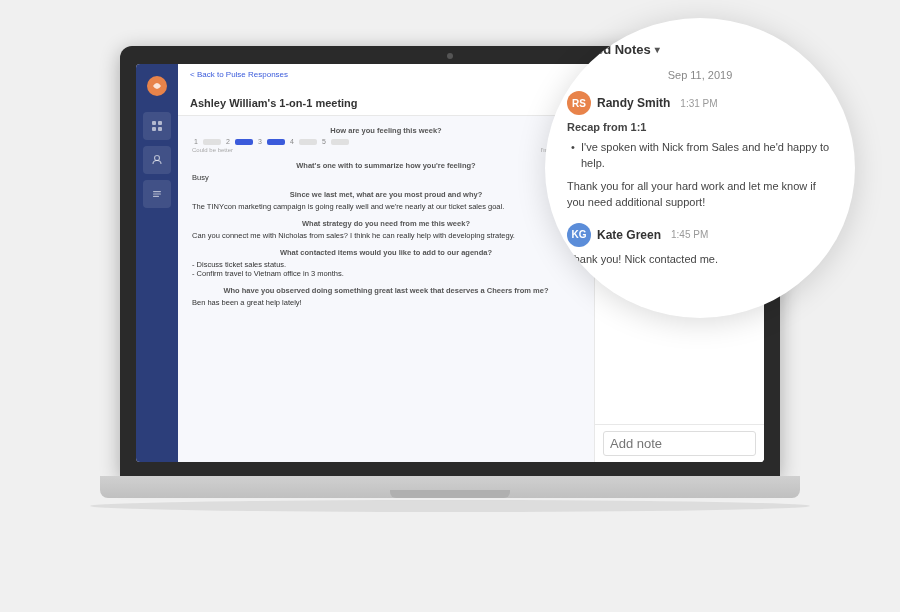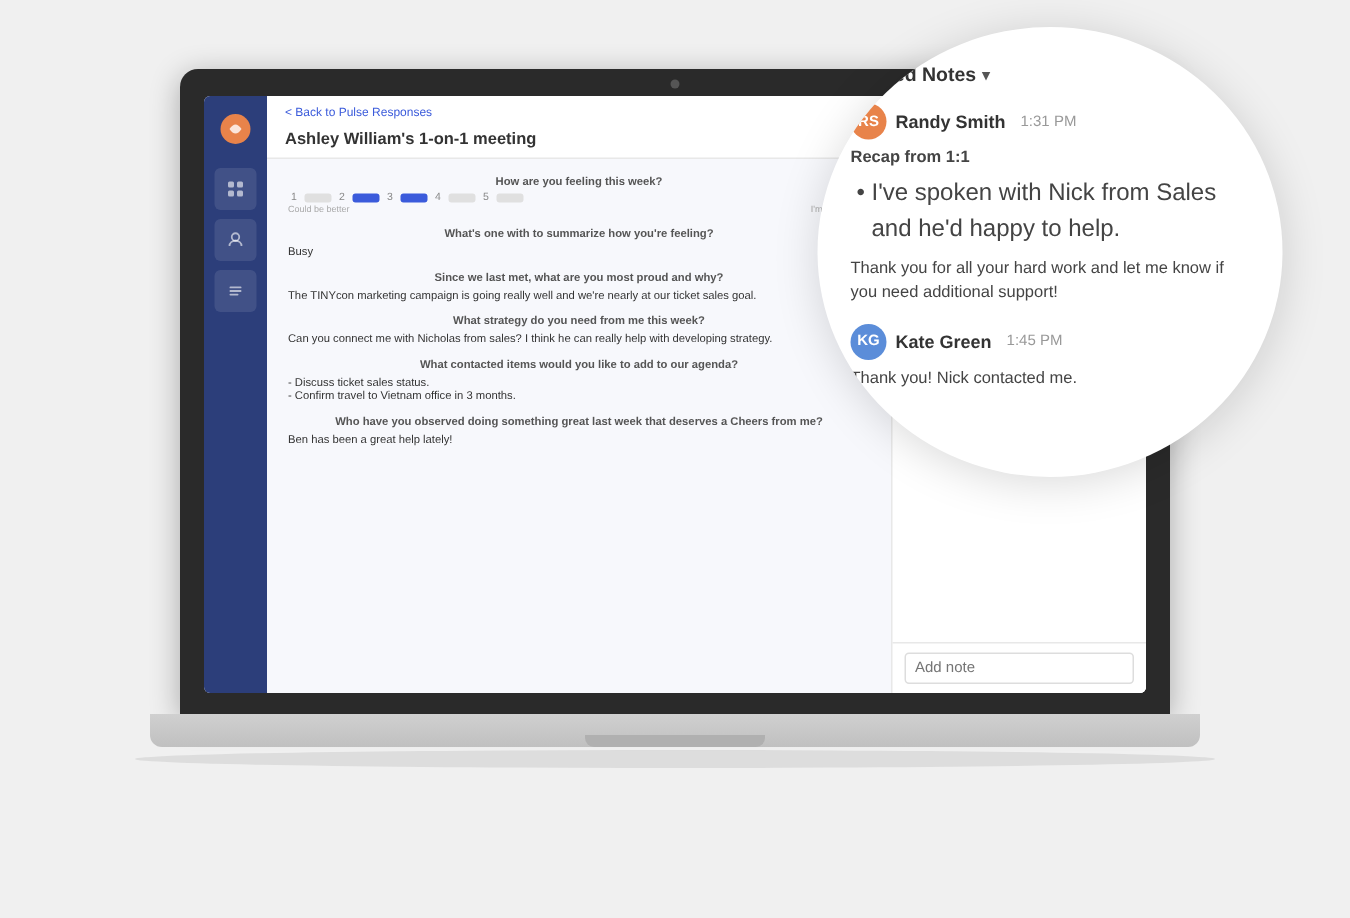--- a/index.html
+++ b/index.html
@@ -139,21 +139,21 @@
       background: #fff;
       border-bottom: 1px solid #e8e8e8;
       padding: 6px 12px;
       font-size: 9px;
       color: #666;
     }
 
     .back-link {
       color: #3b5bdb;
       font-size: 8px;
-      margin-bottom: 8px;
+      margin-bottom: 18px;
     }
 
     .meeting-title {
       font-size: 11px;
       font-weight: 600;
       color: #333;
     }
 
     .content-area {
       display: flex;
@@ -332,21 +332,21 @@
     .notes-add {
       border-top: 1px solid #e8e8e8;
       padding: 6px 8px;
     }
 
     .add-note-input {
       width: 100%;
       border: 1px solid #ddd;
       border-radius: 3px;
       padding: 4px 6px;
-      font-size: 10px;
+      font-size: 13px;
       color: #aaa;
       outline: none;
     }
 
     
     .zoom-overlay {
       position: absolute;
       top: 18px;
       right: 45px;
       width: 310px;
@@ -409,21 +409,21 @@
     }
 
     .zoom-text {
       font-size: 11px;
       color: #444;
       line-height: 1.5;
       margin-bottom: 3px;
     }
 
     .zoom-bullet {
-      font-size: 16px;
+      font-size: 11px;
       color: #444;
       padding-left: 14px;
       position: relative;
       line-height: 1.5;
       margin-bottom: 2px;
     }
 
     .zoom-bullet::before {
       content: '•';
       position: absolute;
@@ -581,20 +581,21 @@
     <div class="laptop-base"></div>
     <div class="laptop-bottom-shadow"></div>
   </div>
 
   <div class="zoom-overlay">
     <div class="zoom-content">
       <div class="shared-notes-title">
         <span>Shared Notes</span>
         <span class="chevron-icon">▾</span>
       </div>
+      <div class="zoom-date">Sep 11, 2019</div>
 
       <div class="zoom-message">
         <div class="zoom-sender">
           <div class="zoom-avatar" style="background: #e8834a;">RS</div>
           <span class="zoom-sender-name">Randy Smith</span>
           <span class="zoom-sender-time">1:31 PM</span>
         </div>
         <div class="zoom-text" style="font-weight:600;">Recap from 1:1</div>
         <div class="zoom-bullet">I've spoken with Nick from Sales and he'd happy to help.</div>
         <div class="zoom-text" style="margin-top:6px;">Thank you for all your hard work and let me know if you need additional support!</div>

